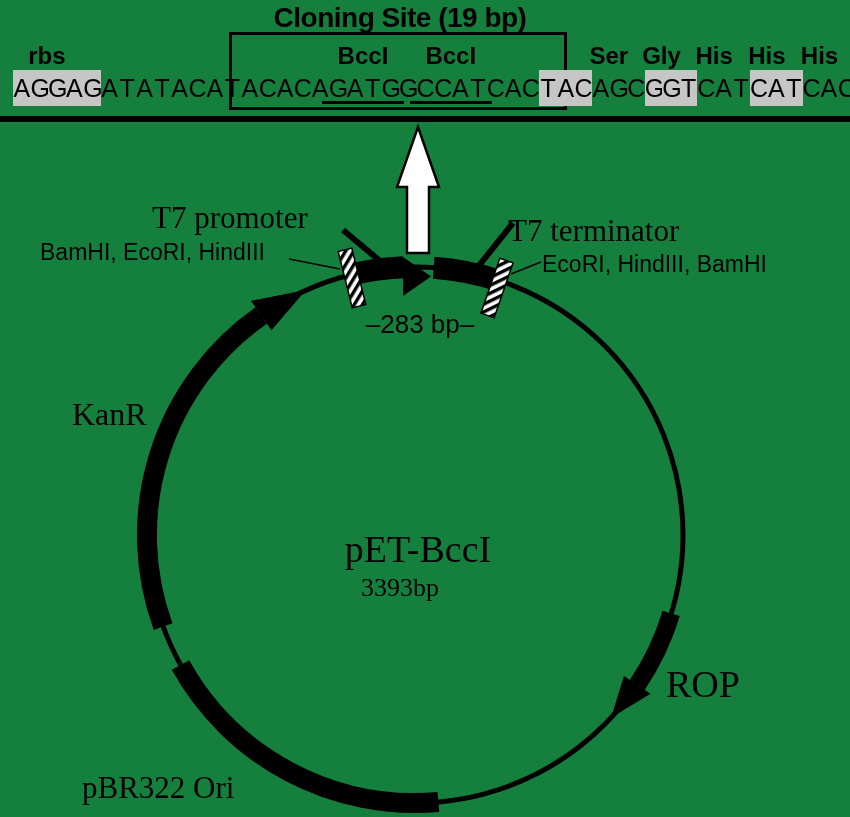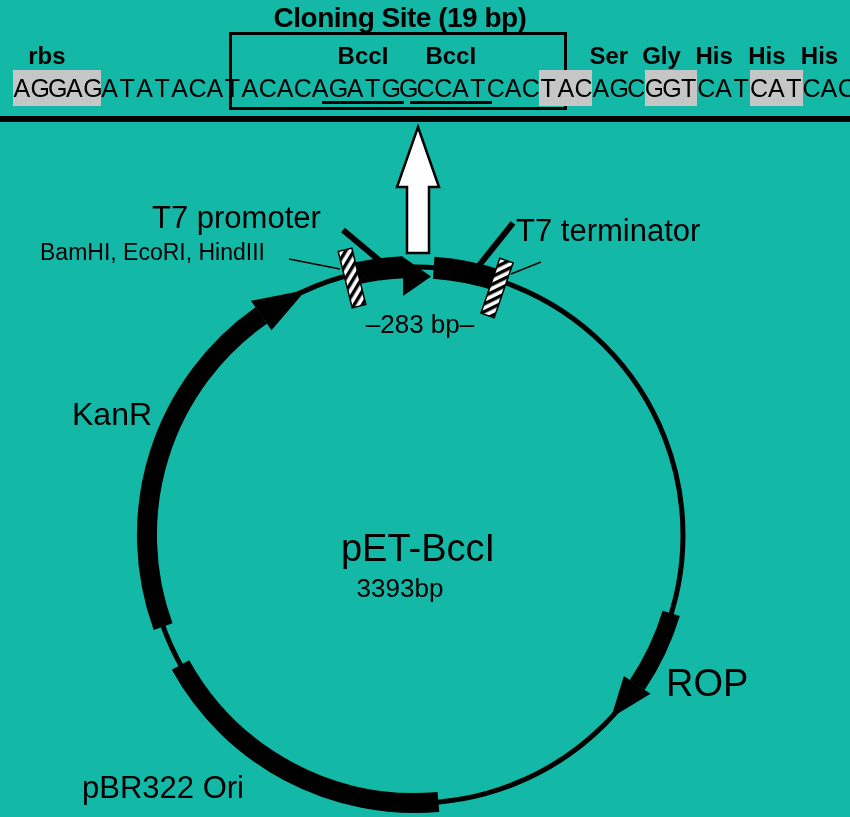--- a/index.html
+++ b/index.html
@@ -1,16 +1,16 @@
 <!DOCTYPE html>
 <html><head>
 <meta charset="utf-8">
 <style>
   html,body{margin:0;padding:0;background:#fff;}
-  #page{position:relative;width:850px;height:817px;background:#14b8a6;overflow:hidden;
+  #page{position:relative;width:850px;height:817px;background:#15803d;overflow:hidden;
         font-family:"Liberation Sans",sans-serif;color:#000;}
 
   
   .fig-title{position:absolute;left:150px;top:2px;width:500px;text-align:center;
              font-size:28px;font-weight:bold;letter-spacing:-0.5px;}
   .seq-labels{position:absolute;left:0;top:42px;width:850px;height:26px;font-weight:bold;}
   .seq-label{position:absolute;top:0;width:90px;text-align:center;font-size:24px;}
   .seq-row{position:absolute;left:3px;top:70px;width:846px;height:36px;white-space:nowrap;padding-left:10px;}
   .seq-char{display:inline-block;width:17.56px;text-align:center;
             font-size:25px;line-height:36px;height:36px;}
@@ -18,24 +18,24 @@
           box-sizing:border-box;pointer-events:none;}
   .ul-layer{position:absolute;left:0;top:101px;width:850px;height:4px;}
   .seq-underline{position:absolute;top:0;height:3px;background:#000;}
   .hrule{position:absolute;left:0;top:116px;width:850px;height:6px;background:#000;}
 
   
   #map{position:absolute;left:0;top:0;width:850px;height:817px;}
 
   
   .plbl{position:absolute;white-space:nowrap;}
-  .serif{font-family:Liberation Sans, sans-serif;}
+  .serif{font-family:Liberation Serif, serif;}
   .lbl-t7prom{left:152px;top:200px;font-size:31px;}
   .lbl-prom-sites{left:40px;top:239px;font-size:23px;}
-  .lbl-t7term{left:508px;top:213px;font-size:31px;margin-left:8px;}
+  .lbl-t7term{left:508px;top:213px;font-size:31px;}
   .lbl-term-sites{left:542px;top:251px;font-size:23px;}
   .lbl-283{left:330px;top:309px;width:180px;text-align:center;font-size:26px;}
   .lbl-kanr{left:72px;top:396px;font-size:32px;}
   .lbl-name{left:318px;top:503px;width:200px;text-align:center;font-size:38px;margin-top:24px;}
   .lbl-size{left:300px;top:563px;width:200px;text-align:center;font-size:26px;margin-top:10px;}
   .lbl-rop{left:666px;top:662px;font-size:38px;text-align:center;}
   .lbl-ori{left:82px;top:770px;font-size:31px;}
 </style>
 </head>
 <body>
@@ -99,19 +99,20 @@
   <div class="ul-layer">
       <div class="seq-underline" style="left: 322.08px; width: 81.8px;"></div>
       <div class="seq-underline" style="left: 409.88px; width: 81.8px;"></div>
     </div>
 
   <div class="hrule"></div>
 
   <div class="plbl serif lbl-t7prom">T7 promoter</div>
   <div class="plbl lbl-prom-sites">BamHI, EcoRI, HindIII</div>
   <div class="plbl serif lbl-t7term">T7 terminator</div>
+  <div class="plbl lbl-term-sites">EcoRI, HindIII, BamHI</div>
   <div class="plbl lbl-283">–283 bp–</div>
   <div class="plbl serif lbl-kanr">KanR</div>
   <div class="plbl serif lbl-name">pET-BccI</div>
   <div class="plbl serif lbl-size">3393bp</div>
   <div class="plbl serif lbl-rop">ROP</div>
   <div class="plbl serif lbl-ori">pBR322 Ori</div>
 </div>
 
 </body></html>

